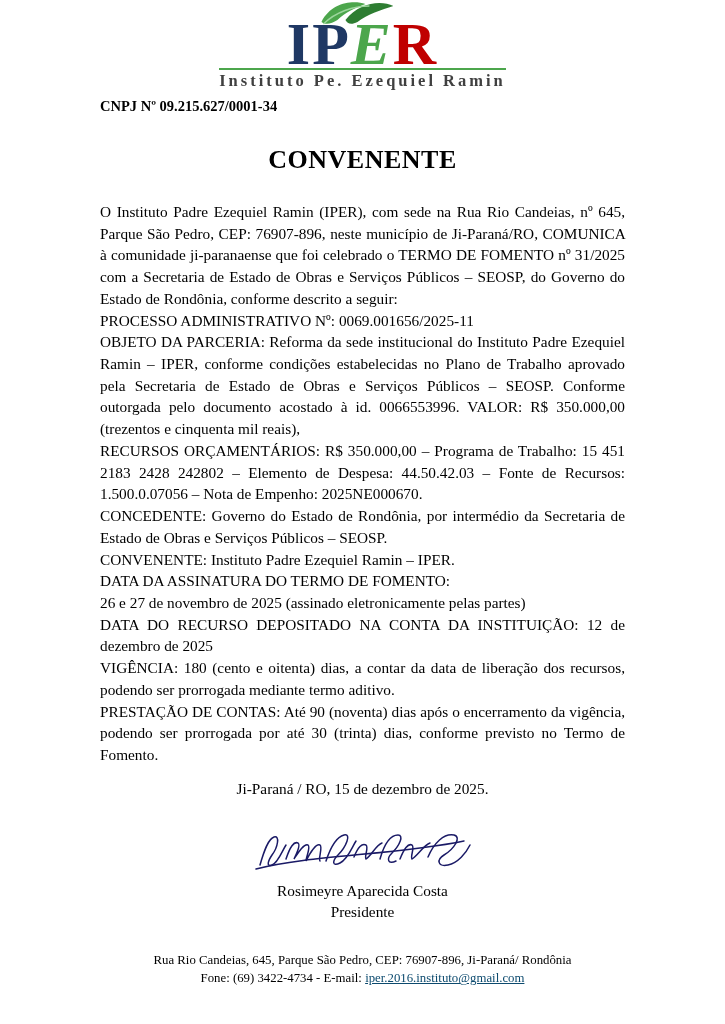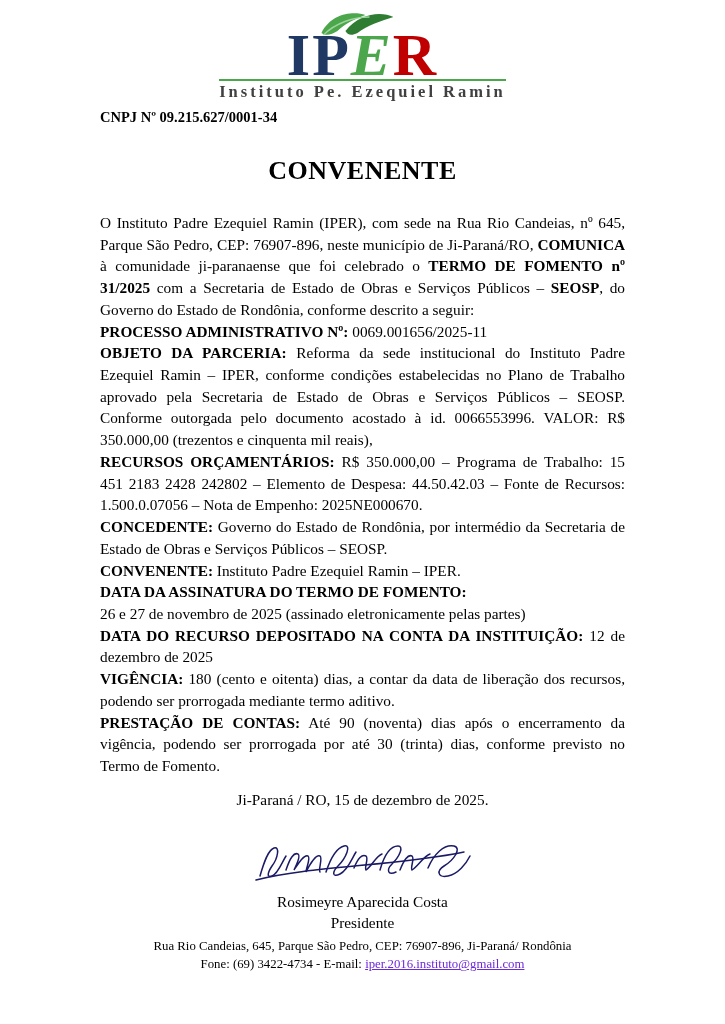--- a/index.html
+++ b/index.html
@@ -13,21 +13,21 @@
     font-family: "Liberation Serif", serif;
     color: #000000;
     position: relative;
     overflow: hidden;
   }
   .page {
     width: 725px;
     height: 1024px;
     position: relative;
     box-sizing: border-box;
-    padding: 11px 100px;
+    padding: 0 100px;
   }
 
   
   .logo-block {
     padding-top: 14px;
     text-align: center;
   }
   .logo-wrap {
     display: inline-block;
     position: relative;
@@ -85,21 +85,21 @@
     line-height: 1.42;
   }
   p.para {
     margin: 0 0 0 0;
     text-align: justify;
   }
   p.para.just {
     text-align: justify;
     text-justify: inter-word;
   }
-  .b { font-weight: bold; }
+  .b { font-weight: normal; }
 
   .closing {
     text-align: center;
     margin-top: 12px;
     font-size: 15.3px;
   }
 
   
   .sig-block {
     margin-top: 26px;
@@ -112,27 +112,27 @@
   .sig-name {
     font-size: 15.3px;
     line-height: 1.35;
   }
 
   
   .footer {
     position: absolute;
     left: 0;
     right: 0;
-    bottom: 50px;
+    bottom: 36px;
     text-align: center;
     font-size: 12.8px;
     line-height: 1.45;
   }
   .footer a, .footer .mail {
-    color: #6d28d9;
+    color: #0c4a6e;
     text-decoration: underline;
   }
 </style>
 </head>
 <body>
 
 <div class="page">
 
   <div class="logo-block">
     <div class="logo-wrap">

